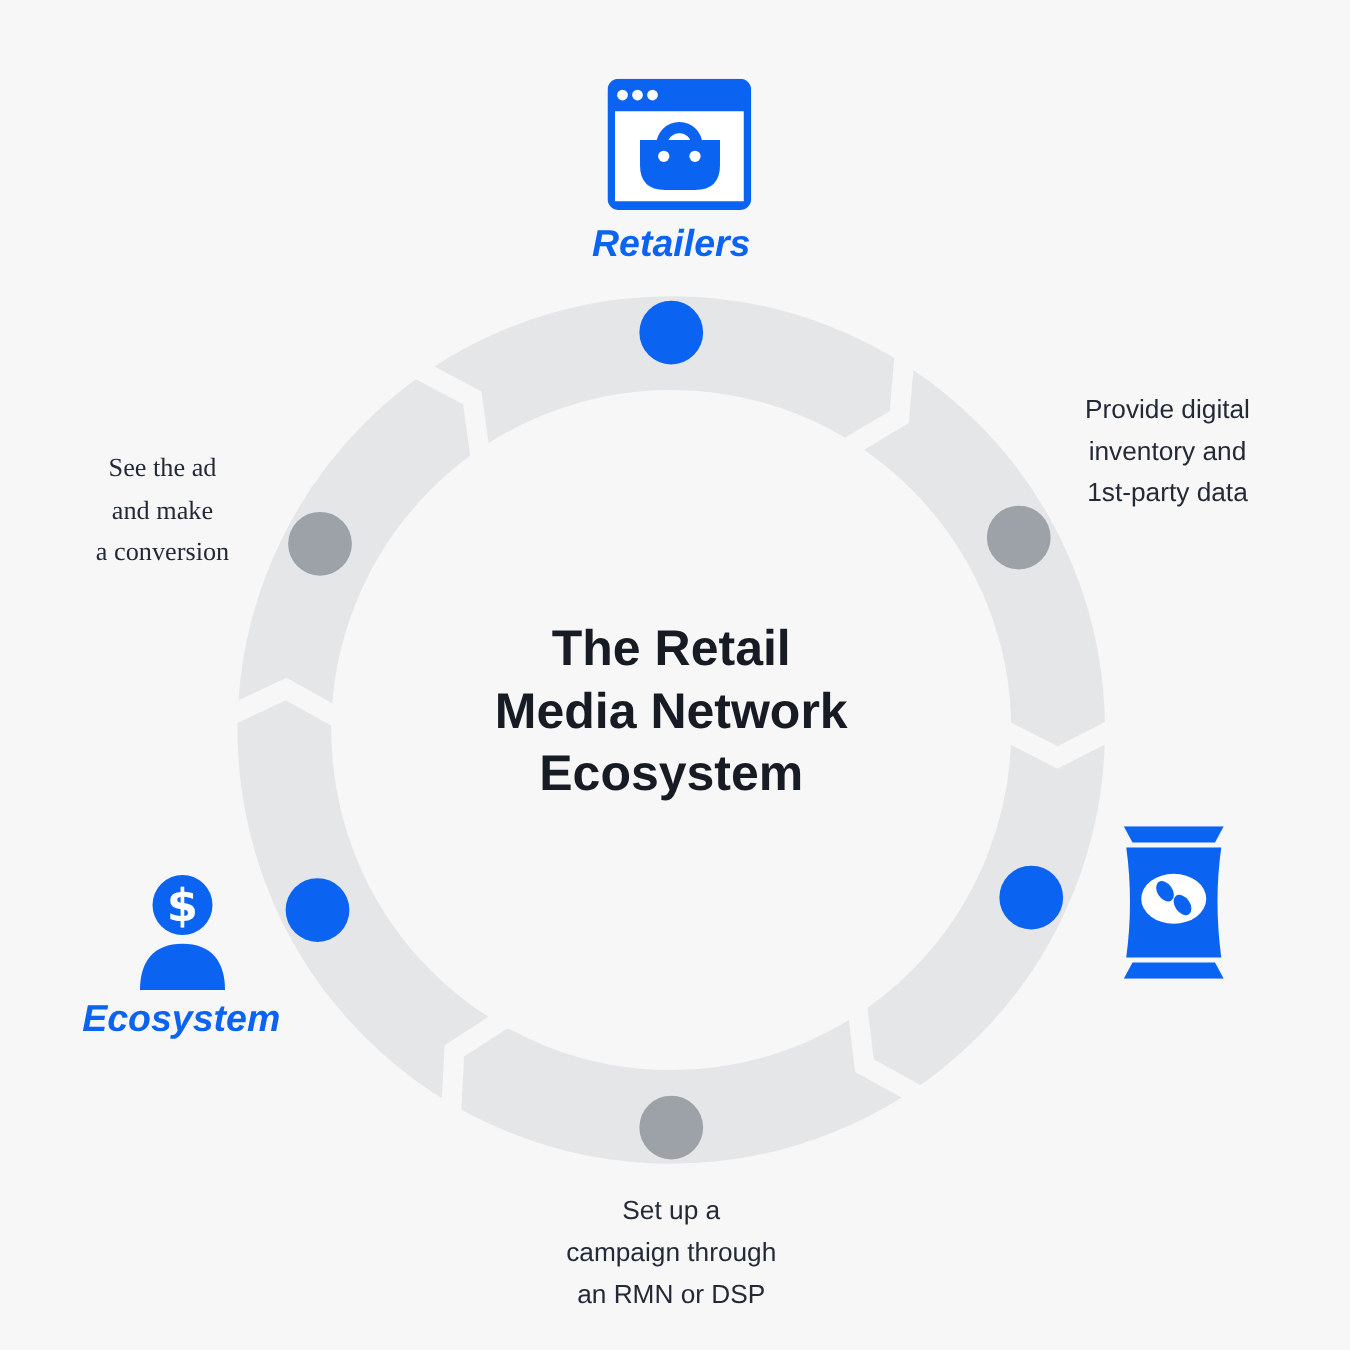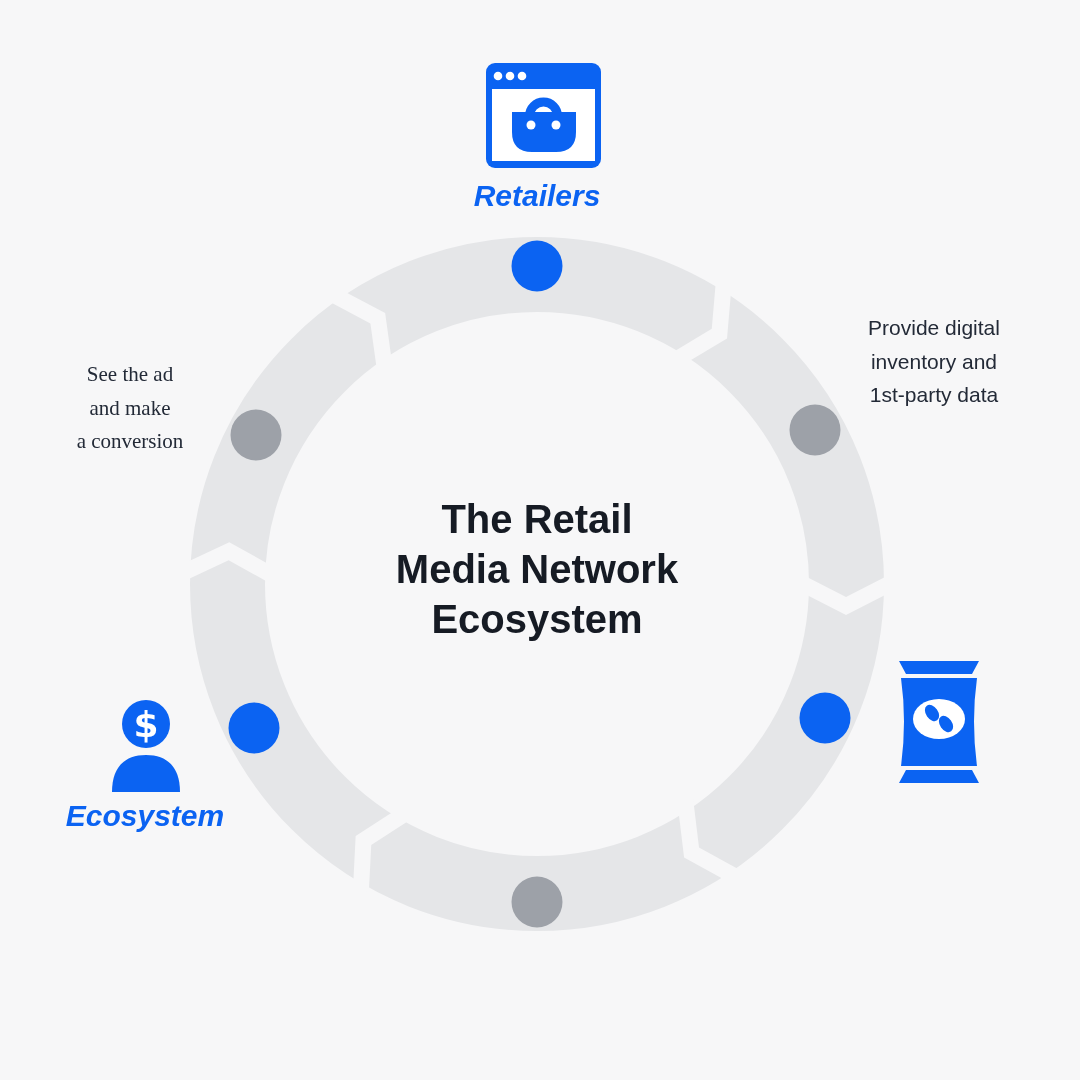--- a/index.html
+++ b/index.html
@@ -108,20 +108,23 @@
     <polygon class="accent-fill" points="1,0 81,0 74,13 8,13"></polygon>
     <path class="accent-fill" d="M 3,17 H 79 Q 73,60 79,105 H 3 Q 9,60 3,17 Z"></path>
     <polygon class="accent-fill" points="8,109 74,109 81,122 1,122"></polygon>
     <ellipse class="white-fill" cx="41" cy="58" rx="26" ry="20"></ellipse>
     <g>
       <ellipse class="accent-fill" cx="34" cy="52" rx="6" ry="9" transform="rotate(-35 34 52)"></ellipse>
       <ellipse class="accent-fill" cx="48" cy="63" rx="6" ry="9" transform="rotate(-35 48 63)"></ellipse>
     </g>
   </svg>
 
+  <div class="abs step step-bottom">Set up a
+campaign through
+an RMN or DSP</div>
 
   <svg class="abs icon-customers" width="72" height="94" viewBox="0 0 72 94">
     <circle class="accent-fill" cx="36" cy="25" r="24"></circle>
     <text class="dollar" x="36" y="38" text-anchor="middle">$</text>
     <path class="accent-fill" d="M 2,93 C 2,70 13,56 36,56 C 59,56 70,70 70,93 Z"></path>
   </svg>
   <div class="abs node-label label-customers">Ecosystem</div>
 
   <div class="abs step step-left">See the ad
 and make

